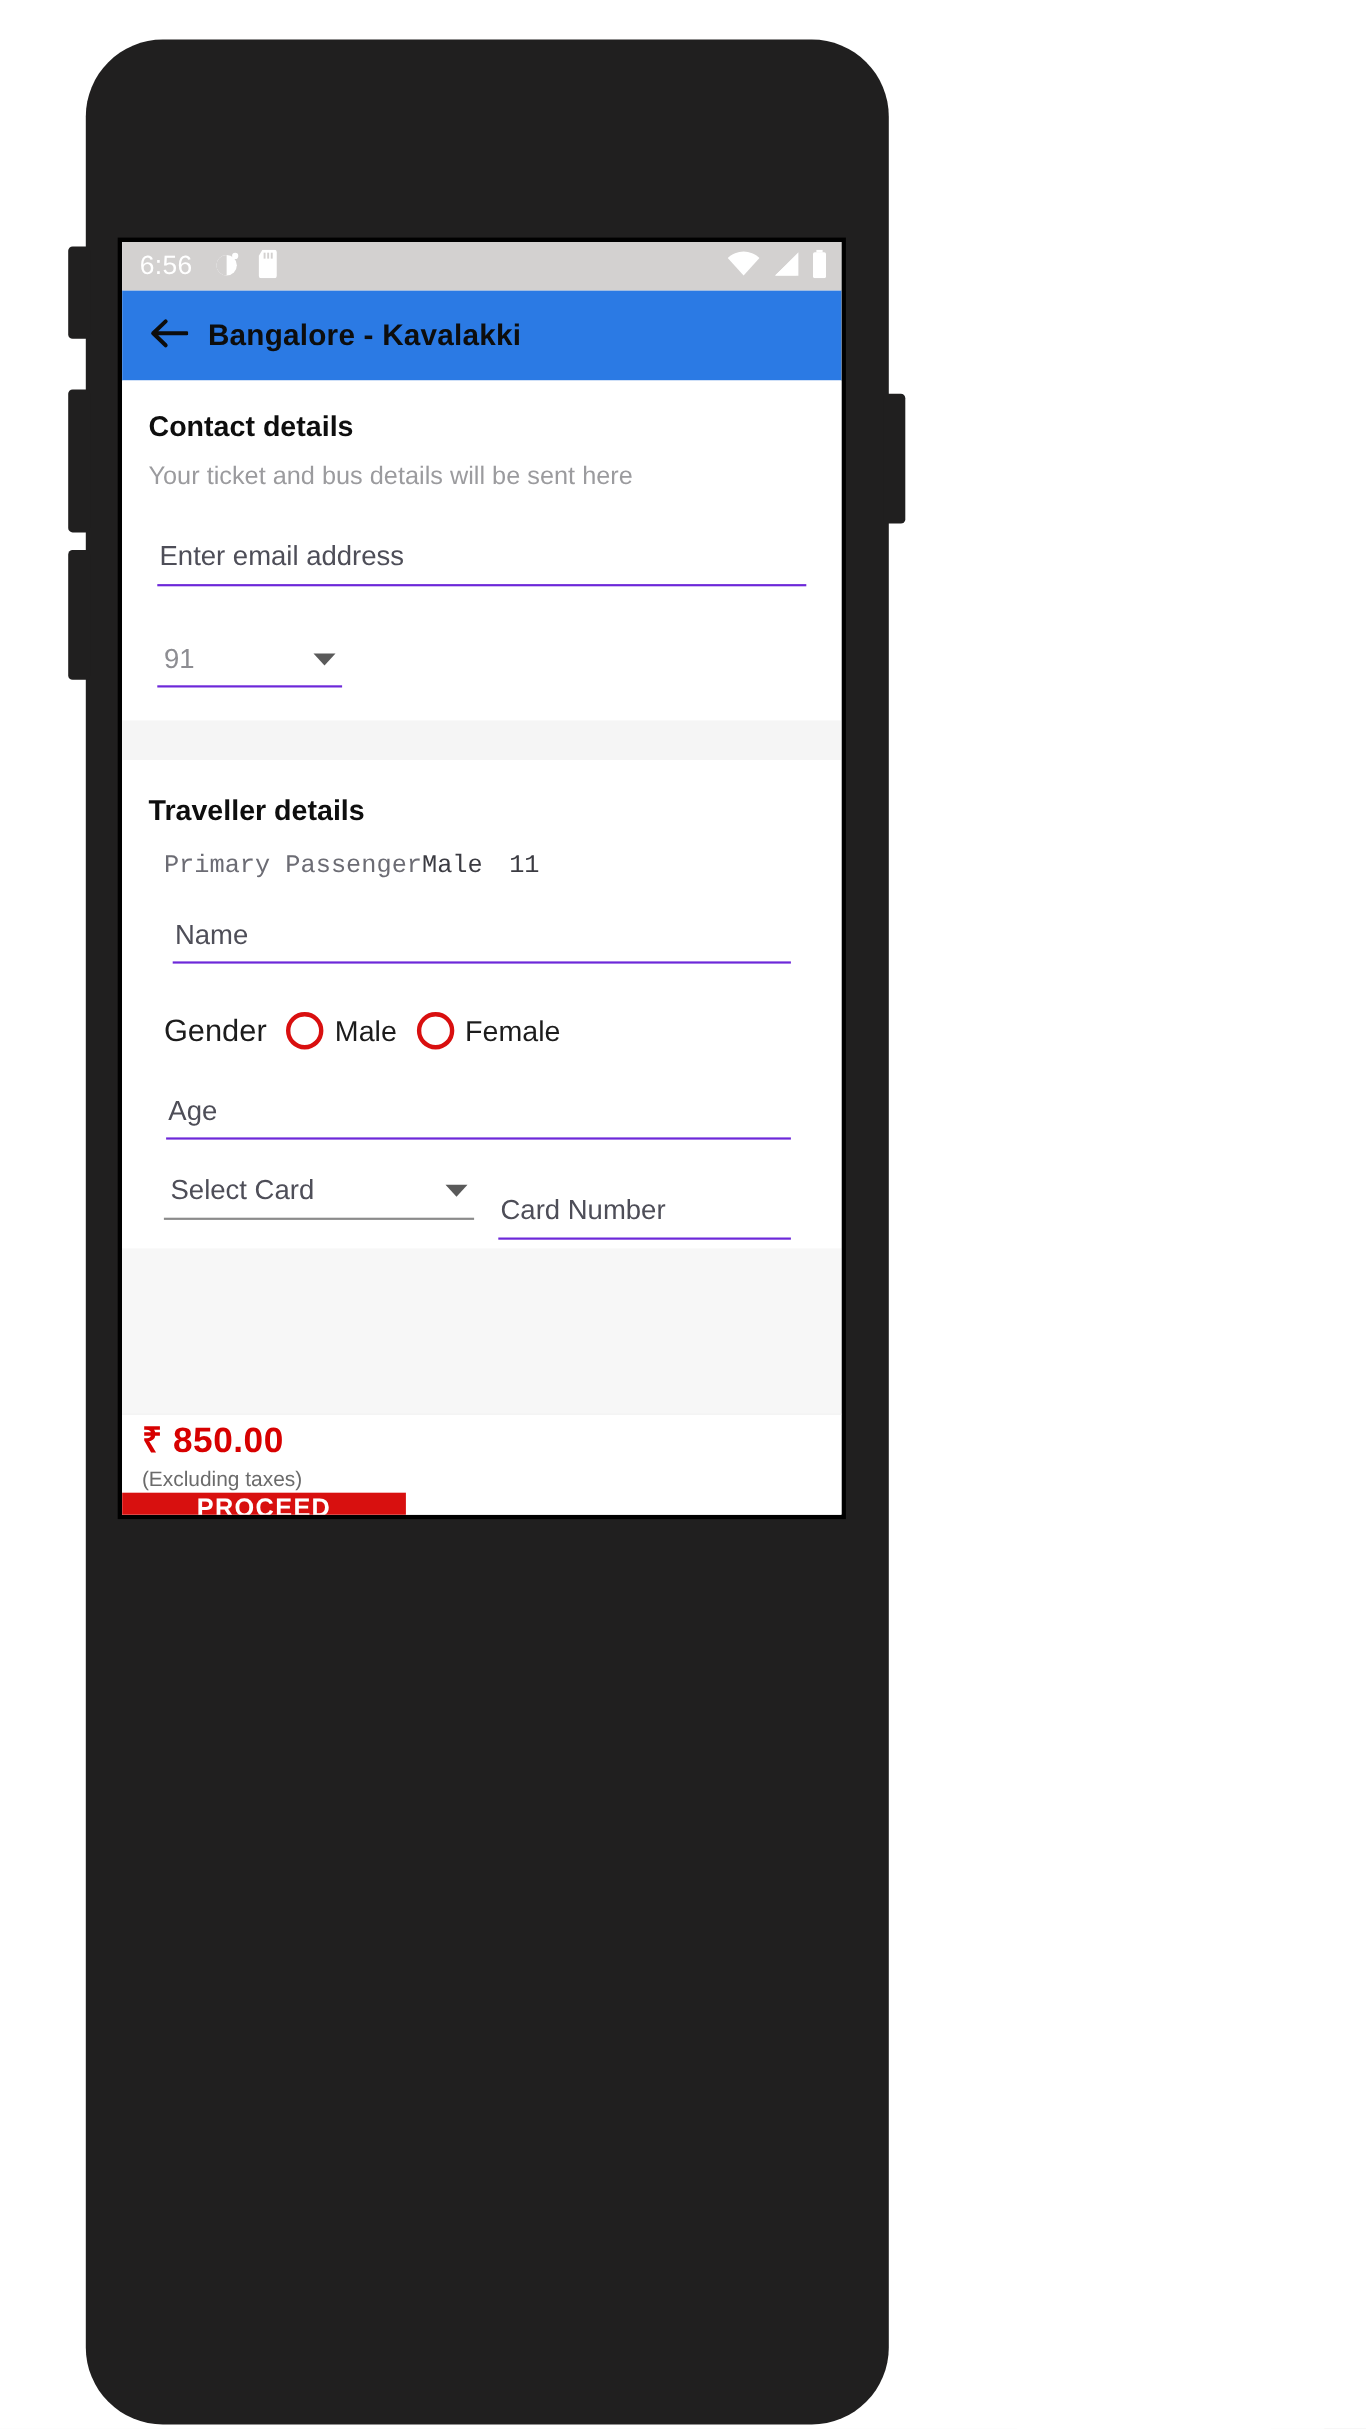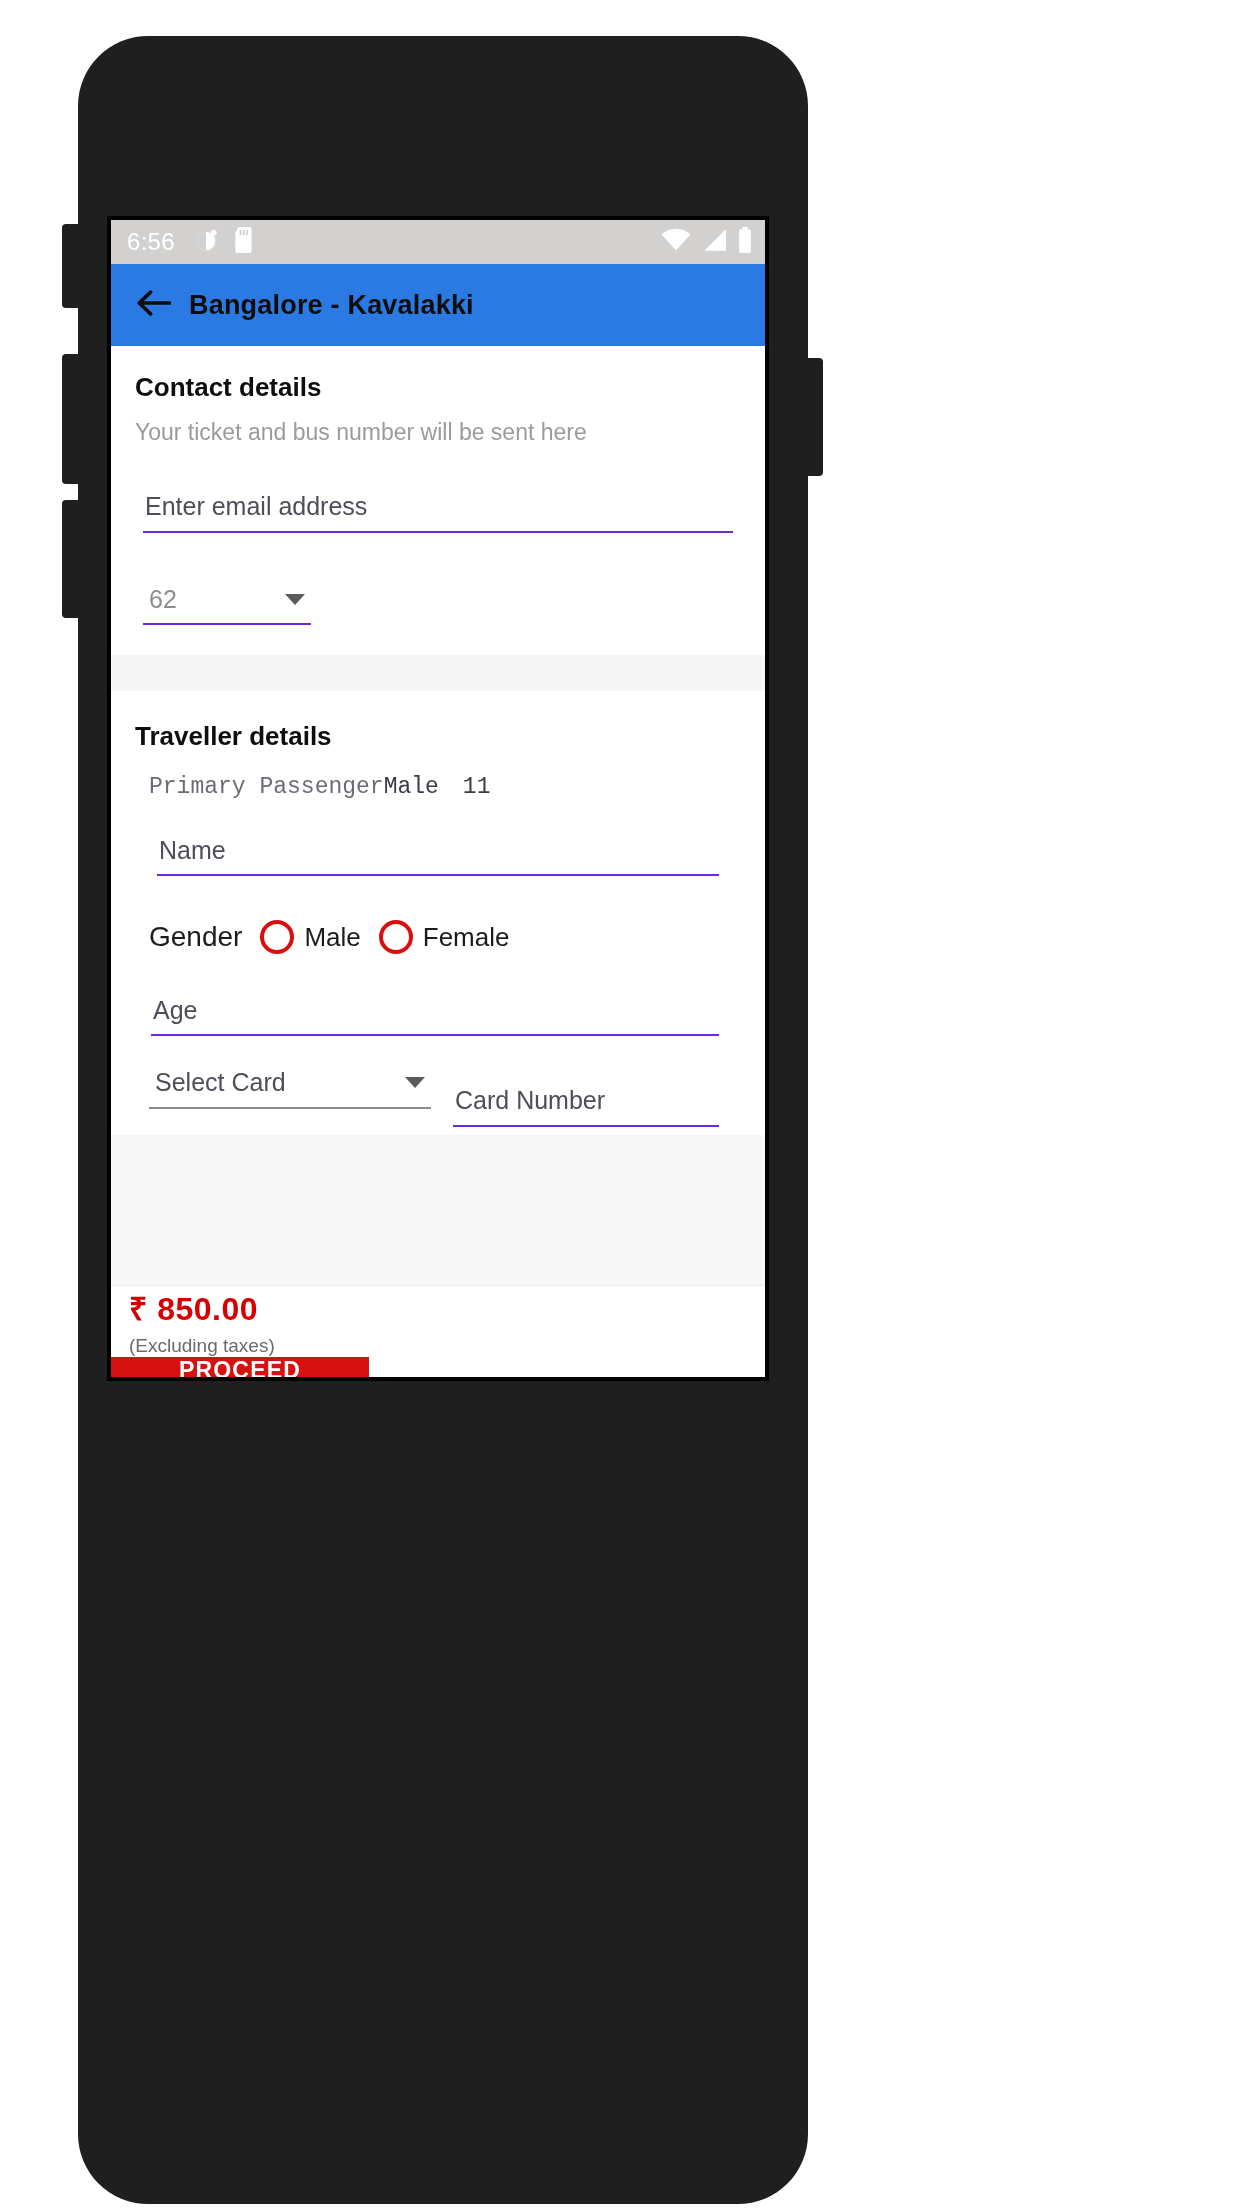--- a/index.html
+++ b/index.html
@@ -304,31 +304,31 @@
             <path d="M2 13 L12 3.4 M2 13 L12 22.6 M2 13 L29 13" stroke="#0d0d0d" stroke-width="3.2" fill="none" stroke-linecap="round"></path>
           </svg>
         </span>
         <span class="appbar-title">Bangalore - Kavalakki</span>
       </div>
 
       <div class="content">
 
         <div class="card">
           <div class="section-title">Contact details</div>
-          <div class="section-sub">Your ticket and bus number will be sent here</div>
+          <div class="section-sub">Your ticket and bus details will be sent here</div>
 
           <div class="email-row">
             <div class="field">
               <span class="field-label">Enter email address</span>
             </div>
           </div>
 
           <div class="phone-row">
             <div class="cc-select field">
-              <span class="cc-value">62</span>
+              <span class="cc-value">91</span>
               <span class="caret"></span>
             </div>
           </div>
         </div>
 
         <div class="gap"></div>
 
         <div class="card">
           <div class="trav-title">Traveller details</div>
 

